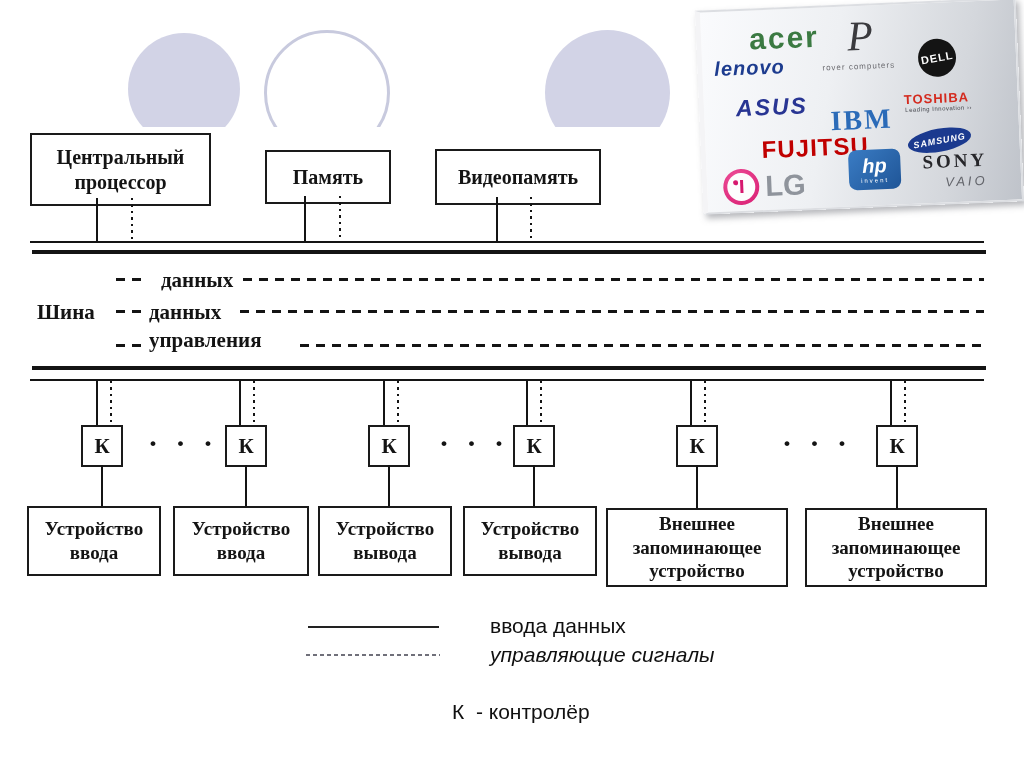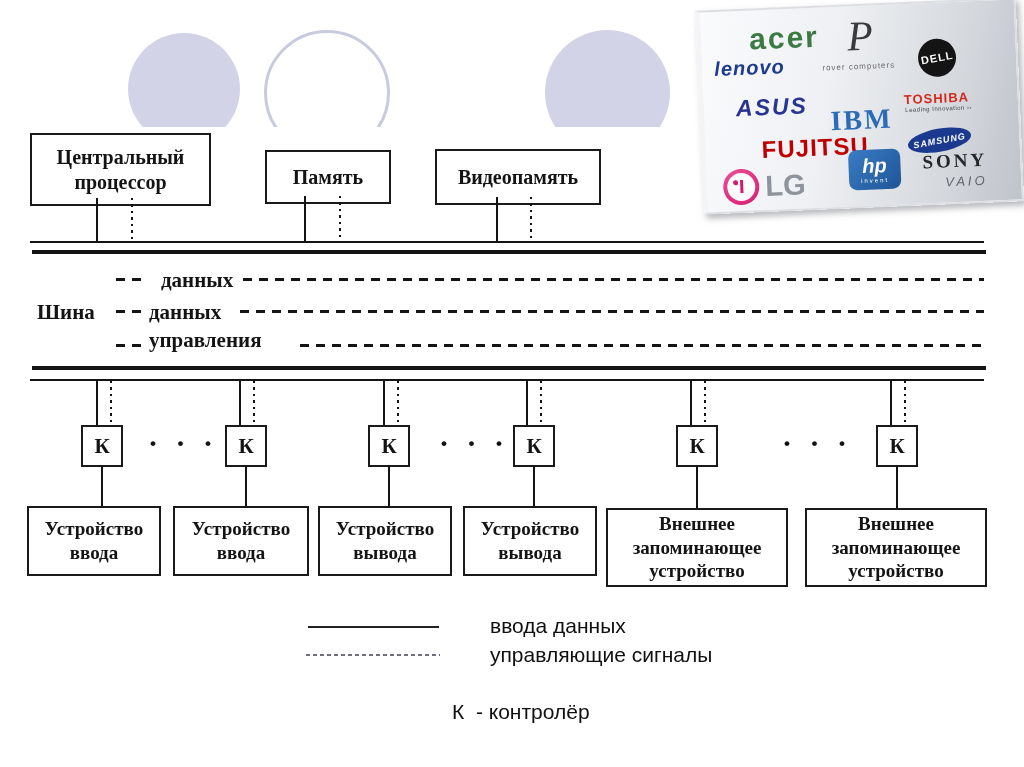--- a/index.html
+++ b/index.html
@@ -91,21 +91,21 @@
 
   .dev{position:absolute;top:506px;height:62px;}
   .d1{left:27px;width:126px;} .d2{left:173px;width:128px;} .d3{left:318px;width:126px;} .d4{left:463px;width:126px;}
   .d5{left:606px;top:508px;width:174px;height:71px;} .d6{left:805px;top:508px;width:174px;height:71px;}
 
   
   .leg-solid{left:308px;top:626px;width:131px;height:2px;background:#222;}
   .leg-dash{position:absolute;left:306px;top:654px;width:134px;height:2px;z-index:1;
             background:repeating-linear-gradient(to right,#70707a 0 4px,transparent 4px 7px);}
   .leg-text{position:absolute;font-size:21px;color:#101010;z-index:1;white-space:pre;}
-  .lt1{left:490px;top:614px;} .lt2{left:490px;top:643px;} .lt3{left:452px;top:672px;margin-top:28px;}
+  .lt1{left:490px;top:614px;} .lt2{left:490px;top:643px;font-style:italic;} .lt3{left:452px;top:672px;margin-top:28px;}
 </style>
 </head>
 <body>
 
 <div class="slide">
 
   <div class="deco-strip">
     <div class="circle c1"></div>
     <div class="circle c2"></div>
     <div class="circle c3"></div>

